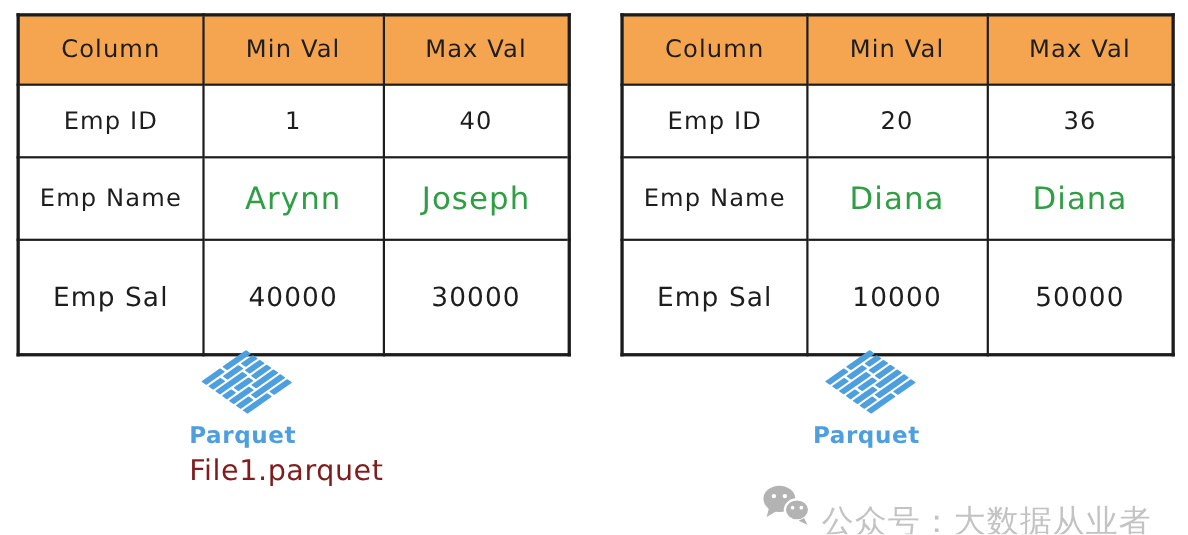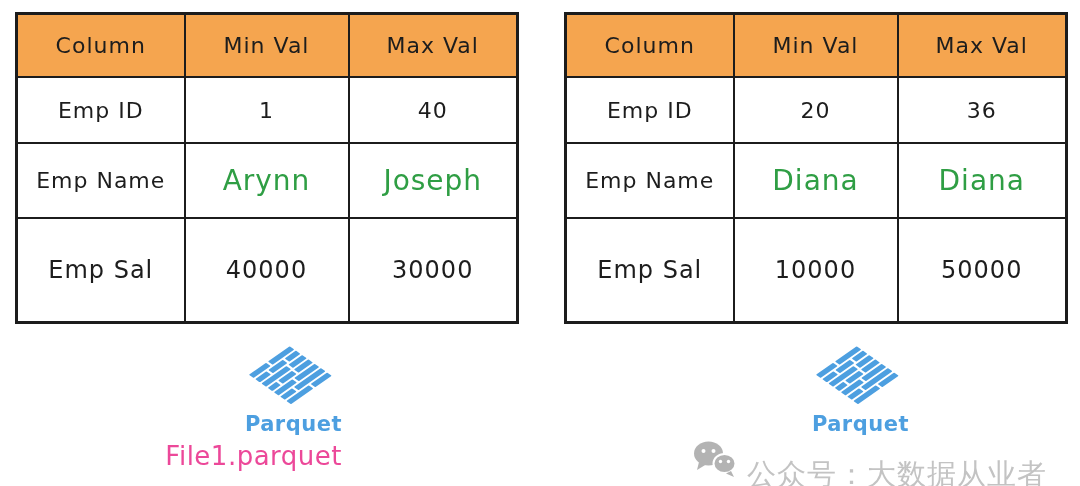--- a/index.html
+++ b/index.html
@@ -25,31 +25,31 @@
   .stats-table col.c0{width:168px;}
   .stats-table col.c1{width:164px;}
   .stats-table col.c2{width:169px;}
   .stats-table tr.hrow th{height:61px;background:var(--header-bg,#f5a54f);}
   .stats-table tr.r0 td{height:64px;}
   .stats-table tr.r1 td{height:73px;}
   .stats-table tr.r2 td{height:102px;font-size:24px;}
   .stats-table td.green{color:var(--green-text,#2f9e44);font-size:28px;}
   
   .file-group{
-    position:absolute;top:336px;width:170px;z-index:2;
-    display:flex;flex-direction:column;align-items:flex-end;
+    position:absolute;top:308px;width:170px;z-index:2;
+    display:flex;flex-direction:column;align-items:flex-start;
   }
   .file-group.g1{left:172px;}
   .file-group.g2{left:739px;}
   .parquet-word{
     margin-top:-2px;color:var(--parquet-blue,#4d9fe0);
     font-size:21px;font-weight:bold;letter-spacing:0.5px;
   }
   .file-label{
-    margin-top:5px;color:#ec4899;font-size:26px;letter-spacing:0.5px;
+    margin-top:5px;color:#7f1d1d;font-size:26px;letter-spacing:0.5px;
   }
   
   .watermark{
     position:absolute;left:692px;top:423px;z-index:1;
     display:flex;align-items:center;gap:9px;
   }
   .watermark-text{
     color:var(--watermark-gray,#c3c3c3);
     font-size:29px;letter-spacing:1px;white-space:nowrap;margin-top:32px;
   }

